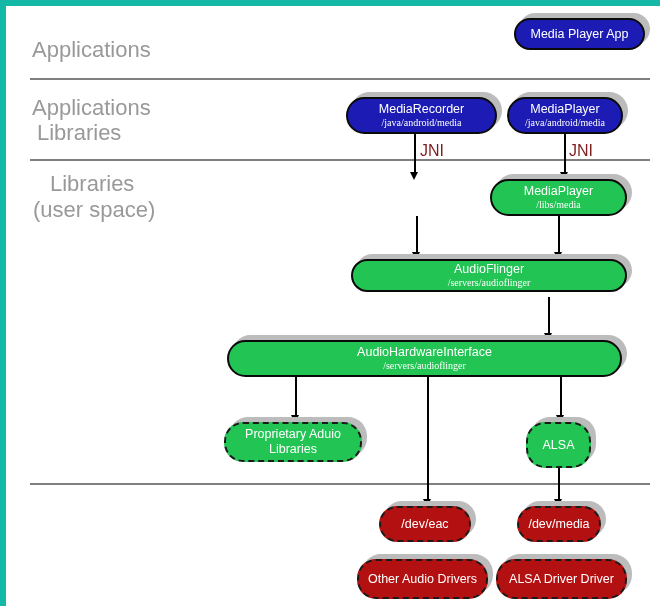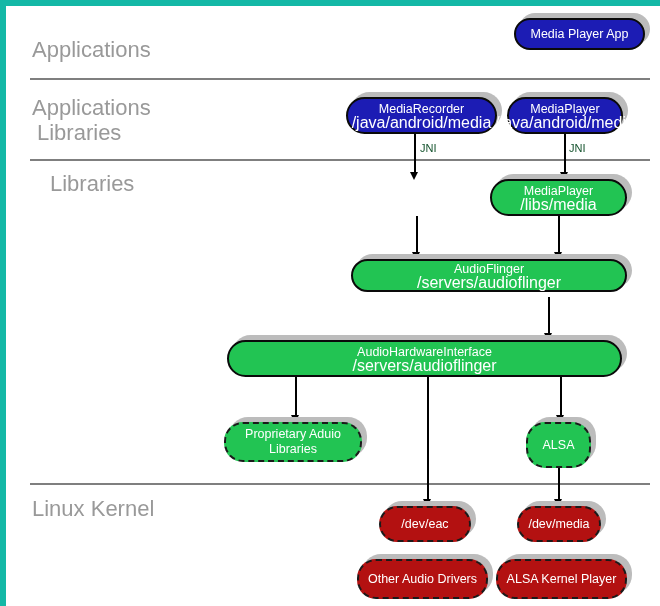--- a/index.html
+++ b/index.html
@@ -6,39 +6,39 @@
   .canvas{position:relative;width:656px;height:602px;border:6px solid #14b8a6;background:#fff;overflow:hidden;}
   .divider{position:absolute;left:24px;width:620px;height:2px;background:#7f7f7f;}
   .section-label{position:absolute;color:var(--section_text,#999);font-size:22px;white-space:nowrap;}
   .pill{position:absolute;border-radius:19px;display:flex;flex-direction:column;justify-content:center;align-items:center;color:#fff;text-align:center;box-shadow:5px -5px 0 0 var(--shadow,#bcbcbc);box-sizing:border-box;}
   .pill.solid{border:2px solid #0a0a0a;}
   .pill.dashed{border:2px dashed #1a1a1a;}
   .pill.blue{background:var(--blue,#1c1cb4);}
   .pill.green{background:var(--green,#22c453);}
   .pill.red{background:var(--red,#b31111);}
   .pill .t{font-size:12.5px;line-height:15px;white-space:nowrap;}
-  .pill .s{font-size:16px;line-height:12px;white-space:nowrap;}
+  .pill .s{font-size:10px;line-height:12px;white-space:nowrap;font-family:Liberation Serif, serif;}
   .vline{position:absolute;width:1.5px;background:#000;}
   .ahead{position:absolute;width:0;height:0;border-left:4.5px solid transparent;border-right:4.5px solid transparent;border-top:8px solid #000;}
-  .jni{position:absolute;color:#14532d;font-size:11px;white-space:nowrap;}
+  .jni{position:absolute;color:#7f1d1d;font-size:16px;white-space:nowrap;}
 </style>
 </head>
 <body>
 
 <div class="canvas">
 
   <div class="divider" style="top:72px"></div>
   <div class="divider" style="top:153px"></div>
   <div class="divider" style="top:477px"></div>
 
   <div class="section-label" style="left:26px;top:31px">Applications</div>
   <div class="section-label" style="left:26px;top:89px">Applications</div>
   <div class="section-label" style="left:31px;top:114px">Libraries</div>
   <div class="section-label" style="left:44px;top:165px">Libraries</div>
-  <div class="section-label" style="left:26px;top:490px">Linux Kernel</div>
+  <div class="section-label" style="left:27px;top:191px">(user space)</div>
 
   <div class="vline" style="left:408px;top:128px;height:40px"></div>
   <div class="ahead" style="left:404px;top:166px"></div>
   <div class="vline" style="left:558px;top:128px;height:40px"></div>
   <div class="ahead" style="left:554px;top:166px"></div>
   <div class="jni" style="left:414px;top:136px">JNI</div>
   <div class="jni" style="left:563px;top:136px">JNI</div>
 
   <div class="vline" style="left:410px;top:210px;height:38px"></div>
   <div class="ahead" style="left:406px;top:246px"></div>
@@ -94,16 +94,16 @@
   <div class="pill red dashed" style="left:373px;top:500px;width:92px;height:36px">
     <span class="t">/dev/eac</span>
   </div>
   <div class="pill red dashed" style="left:511px;top:500px;width:84px;height:36px">
     <span class="t">/dev/media</span>
   </div>
   <div class="pill red dashed" style="left:351px;top:553px;width:131px;height:40px">
     <span class="t">Other Audio Drivers</span>
   </div>
   <div class="pill red dashed" style="left:490px;top:553px;width:131px;height:40px">
-    <span class="t">ALSA Kernel Player</span>
+    <span class="t">ALSA Driver Driver</span>
   </div>
 
 </div>
 
 </body></html>

